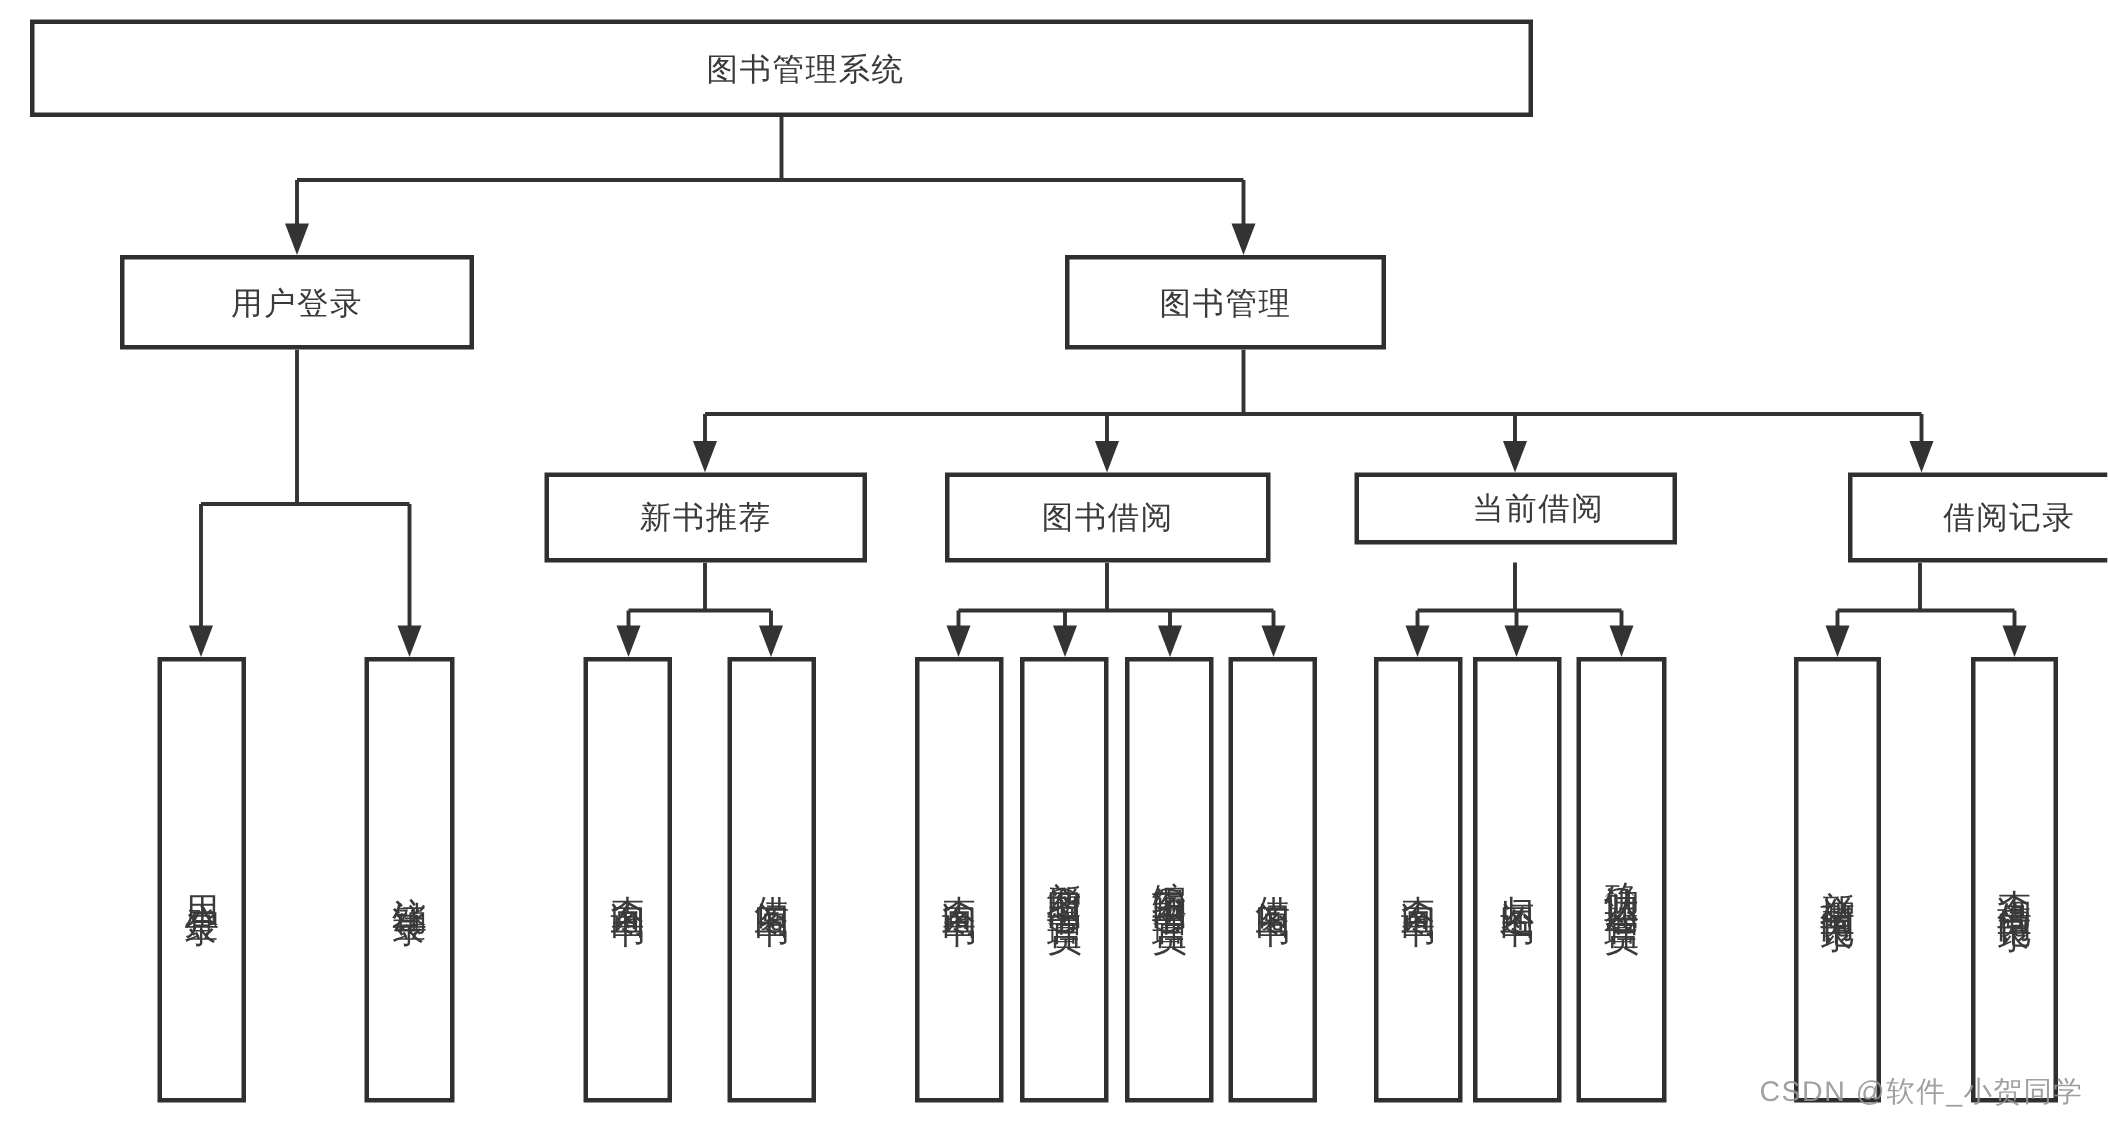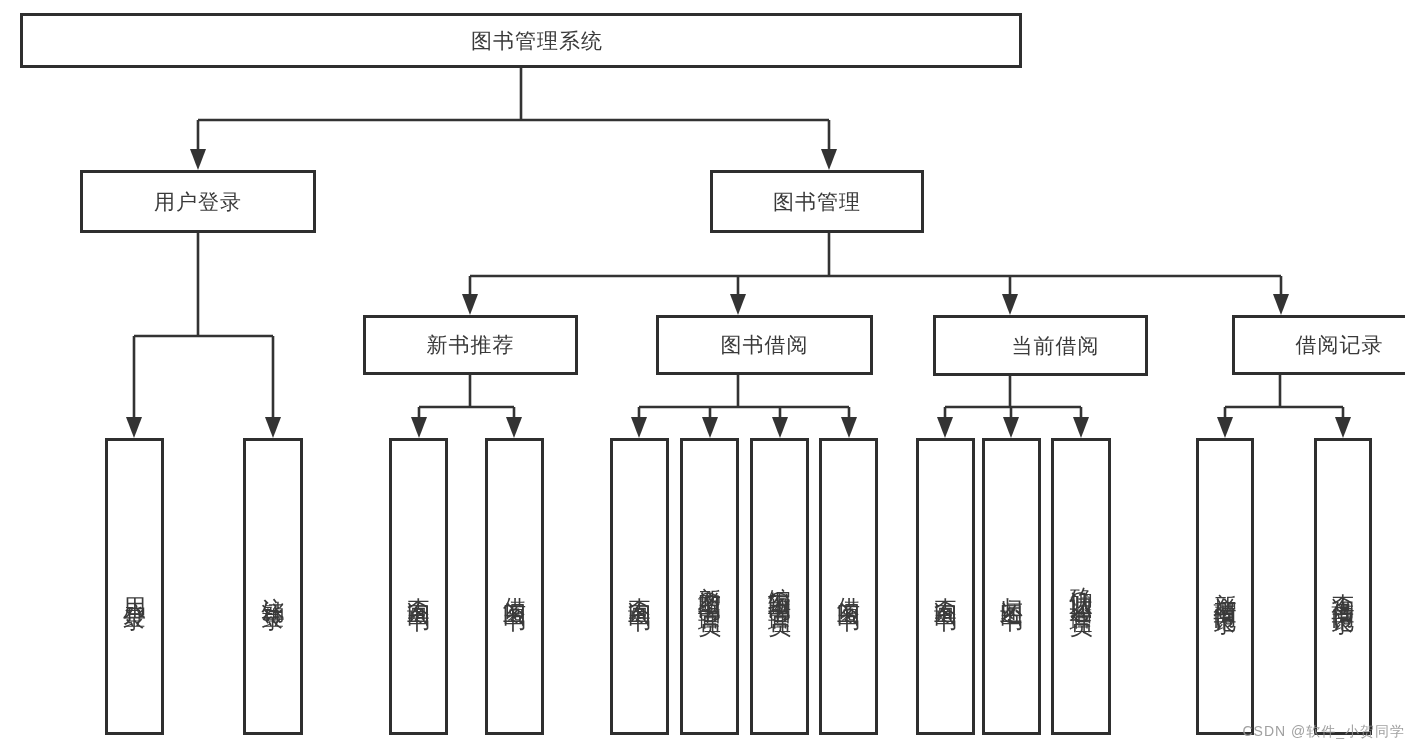--- a/index.html
+++ b/index.html
@@ -12,22 +12,22 @@
     position:absolute;box-sizing:border-box;background:#ffffff;border:3px solid #2f2f2f;
     display:flex;align-items:center;justify-content:center;z-index:2;
   }
   .hbox{font-size:21px;letter-spacing:1px;}
   .vbox{
     font-size:23px;
     writing-mode:vertical-rl;text-orientation:mixed;letter-spacing:4px;line-height:1;
     text-align:center;
   }
   .watermark{
-    position:absolute;right:0;bottom:6px;z-index:3;
-    font-size:14px;color:rgba(150,150,150,0.9);letter-spacing:1px;white-space:nowrap;
+    position:absolute;right:16px;bottom:6px;z-index:3;
+    font-size:19px;color:rgba(150,150,150,0.9);letter-spacing:1px;white-space:nowrap;
   }
 </style>
 </head>
 <body>
 
 <div class="stage">
 
   <svg class="wires" width="1405" height="747" viewBox="0 0 1405 747">
     <defs>
       <polygon id="arr" points="-8,-21 8,-21 0,0" fill="#333333"></polygon>
@@ -64,28 +64,28 @@
       <use href="#arr" x="780" y="438"></use>
       <use href="#arr" x="849" y="438"></use>
       <use href="#arr" x="945" y="438"></use>
       <use href="#arr" x="1011" y="438"></use>
       <use href="#arr" x="1081" y="438"></use>
       <use href="#arr" x="1225" y="438"></use>
       <use href="#arr" x="1343" y="438"></use>
     </g>
   </svg>
 
-  <div class="node hbox" style="left:20px;top:13px;width:1002px;height:55px;padding-left:32px;">图书管理系统</div>
+  <div class="node hbox" style="left:20px;top:13px;width:1002px;height:65px;padding-left:32px;">图书管理系统</div>
 
   <div class="node hbox" style="left:80px;top:170px;width:236px;height:63px;">用户登录</div>
   <div class="node hbox" style="left:710px;top:170px;width:214px;height:63px;">图书管理</div>
 
   <div class="node hbox" style="left:363px;top:315px;width:215px;height:60px;">新书推荐</div>
-  <div class="node hbox" style="left:630px;top:315px;width:217px;height:60px;margin-left:26px;">图书借阅</div>
-  <div class="node hbox" style="left:933px;top:315px;width:215px;height:61px;padding-left:30px;">当前借阅</div>
+  <div class="node hbox" style="left:630px;top:315px;width:217px;height:60px;">图书借阅</div>
+  <div class="node hbox" style="left:903px;top:315px;width:215px;height:48px;padding-left:30px;">当前借阅</div>
   <div class="node hbox" style="left:1232px;top:315px;width:215px;height:60px;">借阅记录</div>
 
   <div class="node vbox" style="left:105px;top:438px;width:59px;height:297px;">用户登录</div>
   <div class="node vbox" style="left:243px;top:438px;width:60px;height:297px;">注销登录</div>
 
   <div class="node vbox" style="left:389px;top:438px;width:59px;height:297px;">查询图书</div>
   <div class="node vbox" style="left:485px;top:438px;width:59px;height:297px;">借阅图书</div>
 
   <div class="node vbox" style="left:610px;top:438px;width:59px;height:297px;">查询图书</div>
   <div class="node vbox" style="left:680px;top:438px;width:59px;height:297px;">新增图书（管理员）</div>

